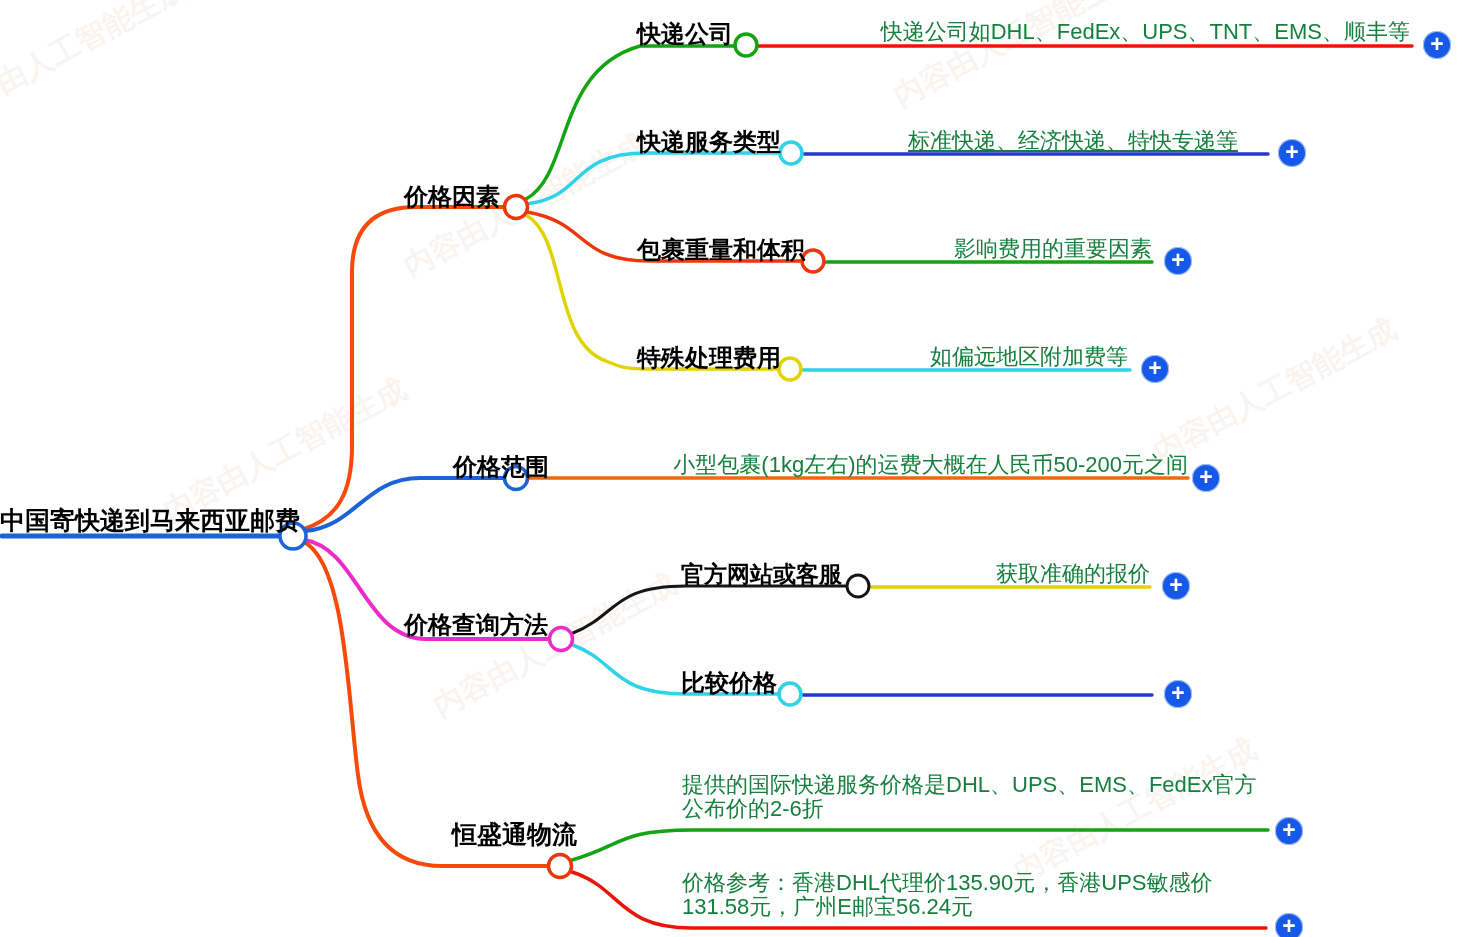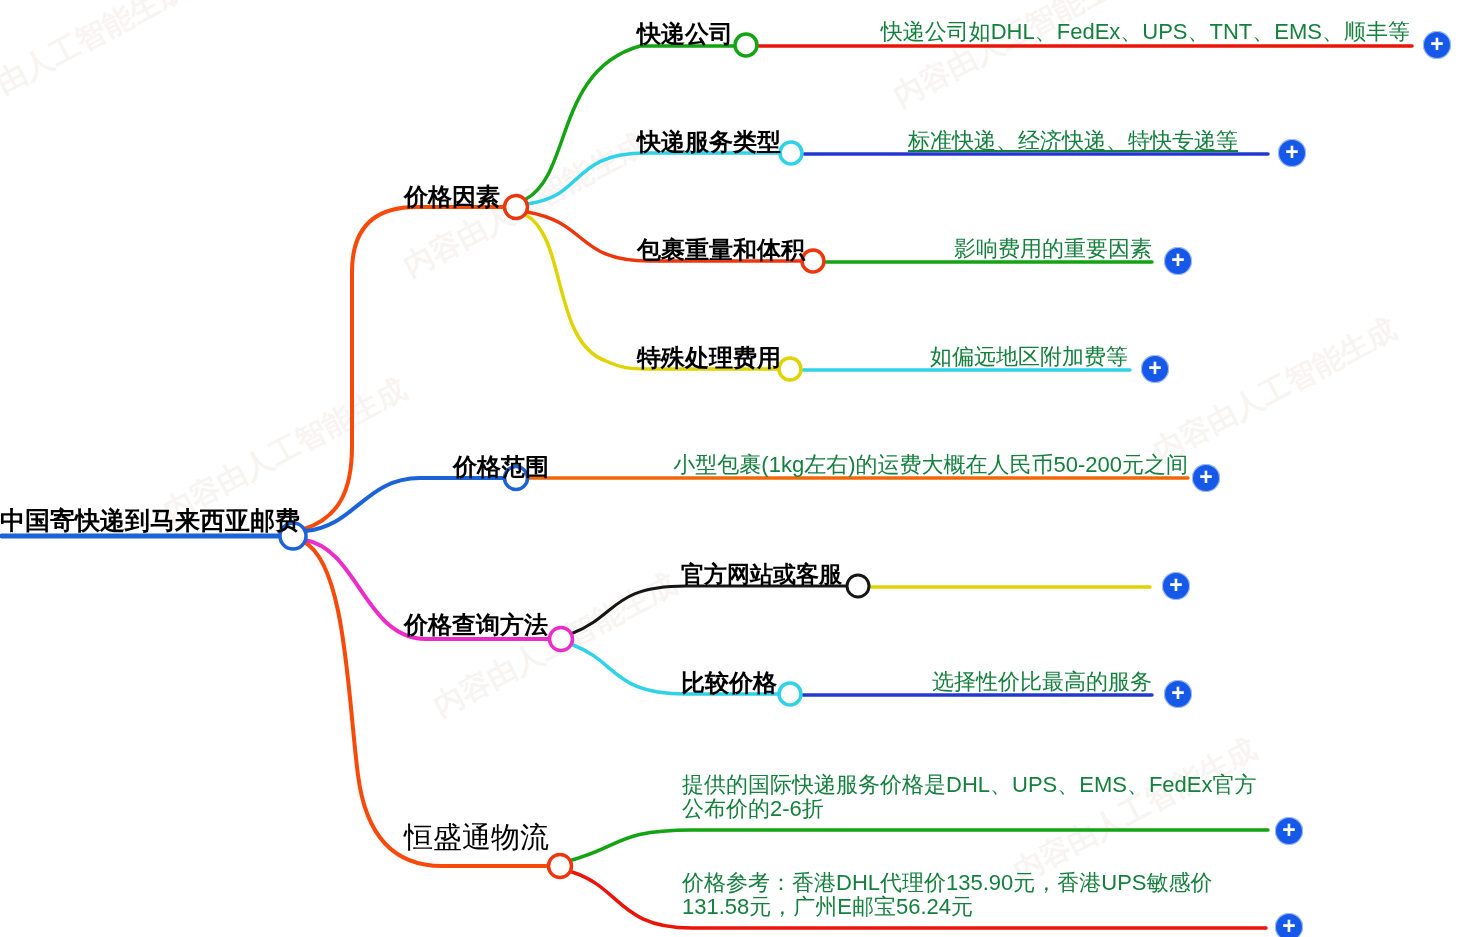--- a/index.html
+++ b/index.html
@@ -5,21 +5,21 @@
   html,body{margin:0;padding:0;background:#fff;}
   #canvas{
     position:relative;width:1474px;height:937px;overflow:hidden;background:#fff;
     font-family:"Liberation Sans","DejaVu Sans",sans-serif;
   }
   svg{position:absolute;left:0;top:0;}
   svg path{fill:none;stroke-linecap:round;}
   svg circle.dot{fill:#fff;}
   .label{position:absolute;white-space:nowrap;font-weight:bold;color:#000;font-size:24px;}
   .label.root{font-size:25px;}
-  .label.plain{font-weight:400;font-size:29px;}
+  .label.plain{font-weight:700;font-size:25px;margin-left:48px;}
   .note{position:absolute;color:#15803d;font-size:22px;line-height:1.32;}
   .note.right{text-align:right;white-space:nowrap;}
   .note.block{text-align:left;line-height:24px;}
   .plus{
     position:absolute;width:28px;height:28px;border-radius:50%;
     background:#1659e8;display:flex;align-items:center;justify-content:center;
     cursor:pointer;box-shadow:0 0 0 1px rgba(255,255,255,.6) inset;
   }
   .plus span{color:#fff;font-size:23px;font-weight:bold;line-height:1;margin-top:-2px;}
   .wm{
@@ -91,21 +91,21 @@
   <div class="label" style="left:404px;top:609px;">价格查询方法</div>
   <div class="label" style="left:681px;top:559px;font-size:23px;">官方网站或客服</div>
   <div class="label" style="left:681px;top:667px;">比较价格</div>
   <div class="label plain" style="left:404px;top:818px;">恒盛通物流</div>
 
   <div class="note right" style="left:860px;width:550px;top:17px;">快递公司如DHL、FedEx、UPS、TNT、EMS、顺丰等</div>
   <div class="note right" style="left:870px;width:368px;top:126px;text-decoration:underline;">标准快递、经济快递、特快专递等</div>
   <div class="note right" style="left:900px;width:252px;top:234px;">影响费用的重要因素</div>
   <div class="note right" style="left:880px;width:248px;top:342px;">如偏远地区附加费等</div>
   <div class="note right" style="left:630px;width:558px;top:450px;">小型包裹(1kg左右)的运费大概在人民币50-200元之间</div>
-  <div class="note right" style="left:900px;width:252px;top:667px;">选择性价比最高的服务</div>
+  <div class="note right" style="left:930px;width:220px;top:559px;">获取准确的报价</div>
   <div class="note block" style="left:682px;width:578px;top:773px;">提供的国际快递服务价格是DHL、UPS、EMS、FedEx官方公布价的2-6折</div>
   <div class="note block" style="left:682px;width:578px;top:871px;">价格参考：香港DHL代理价135.90元，香港UPS敏感价131.58元，广州E邮宝56.24元</div>
 
   <div class="plus" style="left:1423px;top:31px;">
       <span>+</span>
     </div>
   <div class="plus" style="left:1278px;top:139px;">
       <span>+</span>
     </div>
   <div class="plus" style="left:1164px;top:247px;">

